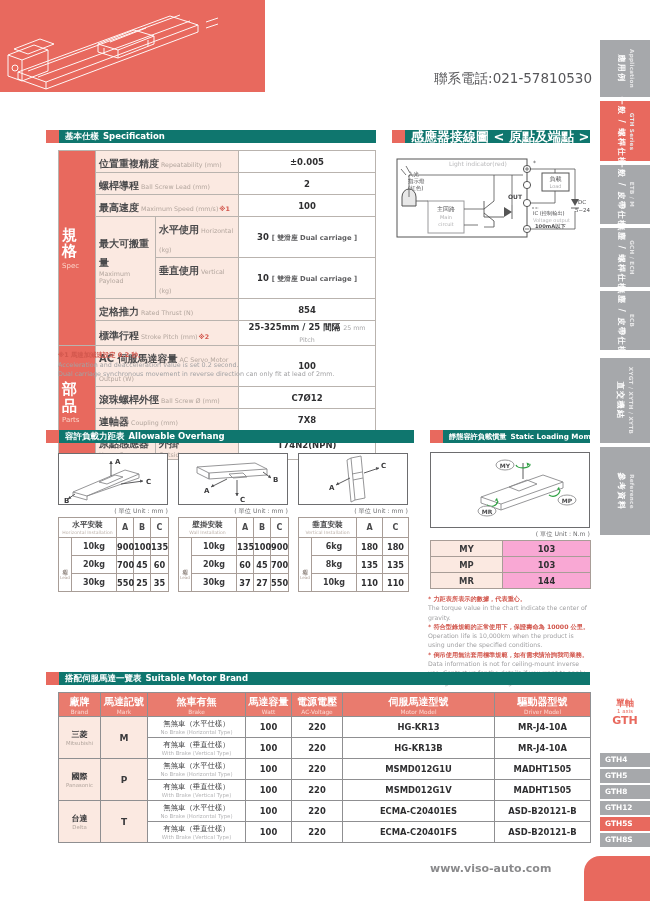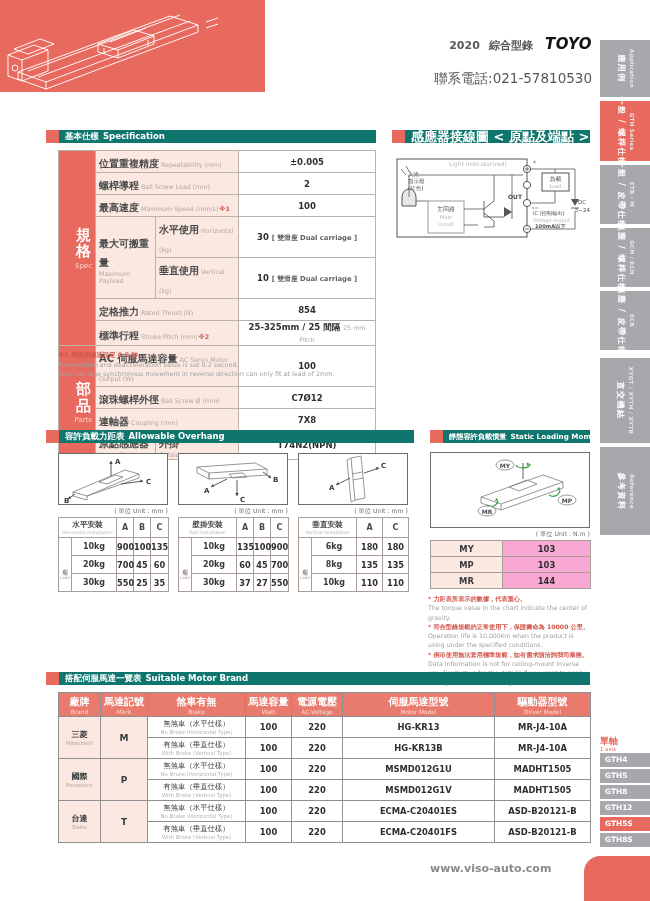--- a/index.html
+++ b/index.html
@@ -22,21 +22,21 @@
   .sec-bar{flex:1;background:#0f766e;color:#fff;font-size:8.5px;font-weight:bold;
            line-height:13px;padding-left:6px;white-space:nowrap;overflow:hidden}
   .sec-bar .t-en{margin-left:4px}
 
   
   table{border-collapse:collapse}
   .spec{width:317px;table-layout:fixed}
   .spec td{border:1px solid #b9b3ae;vertical-align:middle;padding:1px 3px}
   .spec tr{height:17px}
   .spec tr.tall{height:24px}
-  .grp{background:#e8695e;color:#fff;text-align:right;padding:0}
+  .grp{background:#e8695e;color:#fff;text-align:left;padding:0}
   .g-zh{display:block;font-size:15px;font-weight:bold;line-height:1.1;letter-spacing:1px}
   .g-en{display:block;font-size:7px;color:#fbd3c9;margin-top:2px}
   .lbl{background:#fbe9e1}
   .lbl .zh{font-weight:bold;color:#4a4a4c;font-size:10px}
   .lbl .en{color:#b3a69e;font-size:6.3px;margin-left:2px}
   .lbl.stack .en{display:block;margin-left:0}
   .mark{color:#d2574d;font-weight:bold;font-size:6.3px;margin-left:1px}
   .val{text-align:center;font-weight:bold;font-size:8.5px;color:#2f2f31;background:#fff}
   .val .note{font-size:6.8px;color:#5d5d5f}
   .val .gnote{font-size:6.3px;color:#a5a5a7;font-weight:normal}
@@ -90,21 +90,21 @@
 
   
   .stab{position:absolute;left:600px;width:50px;background:#a6a8ab;display:flex;
         align-items:center;justify-content:center;cursor:pointer}
   .stab.active{background:#e8695e}
   .vrot{transform:rotate(90deg);display:flex;flex-direction:column;align-items:center;
         white-space:nowrap;gap:2px}
   .vrot .en{font-size:5.6px;color:#e6e6e7;font-weight:bold;letter-spacing:.3px}
   .vrot .zh{font-size:8px;color:#fff;font-weight:bold;letter-spacing:1.5px}
 
-  .snav-label{position:absolute;left:600px;top:736px;width:50px;text-align:left;color:#e8695e;line-height:1.15}
+  .snav-label{position:absolute;left:600px;top:698px;width:50px;text-align:center;color:#e8695e;line-height:1.15}
   .snav-label .l1{display:block;font-size:9px;font-weight:bold}
   .snav-label .l2{display:block;font-size:5.4px}
   .snav-label .l3{display:block;font-size:11px;font-weight:bold}
   .gtab{position:absolute;left:600px;width:50px;height:14px;background:#a6a8ab;color:#fff;
         font-size:7.4px;font-weight:bold;line-height:14px;padding-left:5px;cursor:pointer}
   .gtab.active{background:#e8695e}
 
   .website{left:430px;top:862px;width:158px;font-size:11px;font-weight:bold;color:#8a8a8c}
   .corner{left:584px;top:856px;width:66px;height:45px;background:#e8695e;border-top-left-radius:16px}
 
@@ -128,25 +128,20 @@
         <path d="M110,42 L146,28 M104,48 L104,54 M148,40 L148,46"></path>
         <path d="M8,55 L34,45 L48,50 L22,60 Z"></path>
         <path d="M8,55 L8,76 L22,81 L22,60 M48,50 L48,71 L22,81"></path>
         <path d="M14,49 L40,39 L54,44 L28,54 Z"></path>
         <circle cx="15" cy="68" r="3"></circle>
         <path d="M206,22 L218,18 M206,28 L218,24"></path>
       </g>
     </svg>
   </div>
 
-  <div class="abs cat-line">
-    <span class="cat-year">2020</span>
-    <span class="cat-title">綜合型錄</span>
-    <span class="logo">TOYO</span>
-  </div>
   <div class="abs phone">聯系電話:021-57810530</div>
 
   <div class="stab" style="top:40px;height:57px">
     <div class="vrot">
         <span class="en">Application</span>
         <span class="zh">應用例</span>
       </div>
   </div>
   <div class="stab active" style="top:101px;height:60px">
     <div class="vrot">

